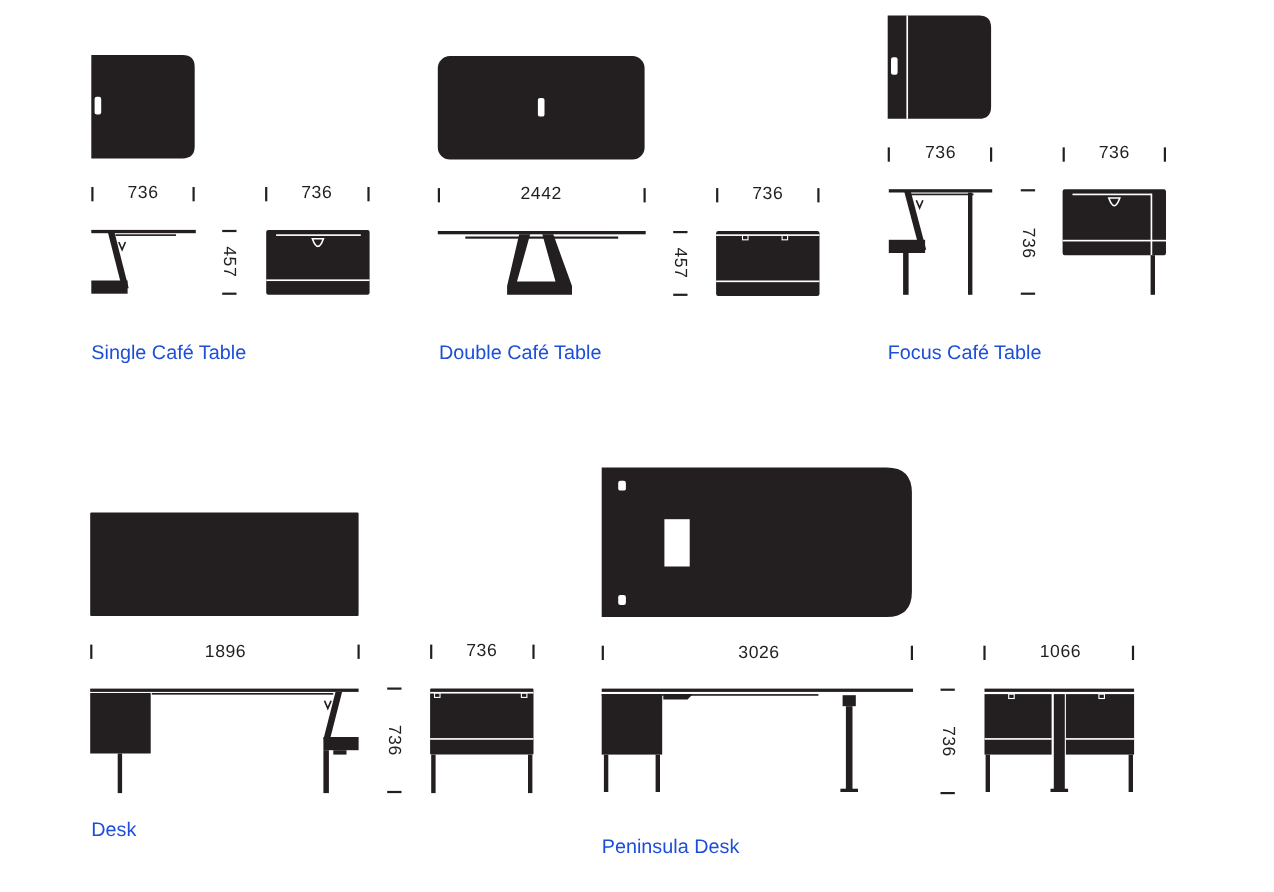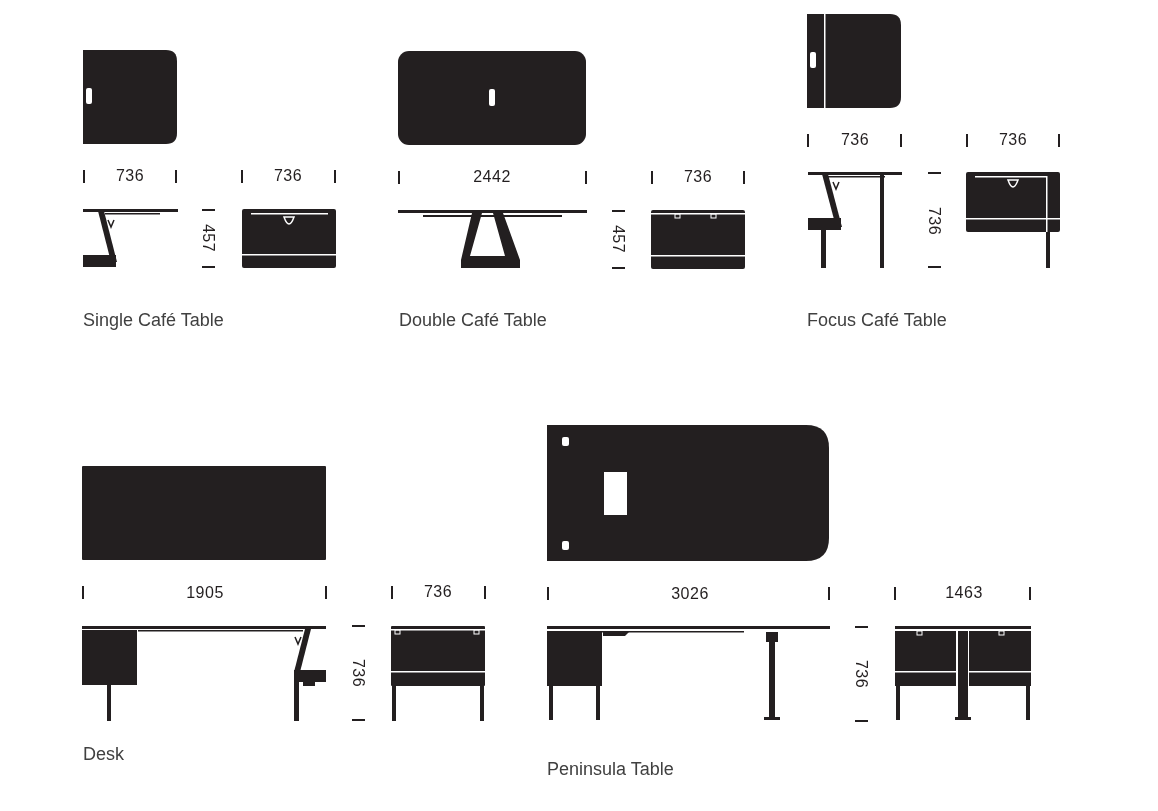--- a/index.html
+++ b/index.html
@@ -2,21 +2,21 @@
 <html><head>
 <meta charset="utf-8">
 <style>
   html, body { margin: 0; padding: 0; background: #ffffff; }
   body { width: 1158px; height: 811px; position: relative; overflow: hidden;
          font-family: "Liberation Sans", "DejaVu Sans", sans-serif; color: #231f20; }
   .dimtxt { position: absolute; font-size: 16px; color: #231f20; text-align: center; letter-spacing: 0.5px; }
   .vdim { position: absolute; font-size: 16px; color: #231f20; transform: rotate(90deg); transform-origin: center center; white-space: nowrap; letter-spacing: 0.5px; }
   .tick { position: absolute; background: #231f20; width: 2px; height: 13px; }
   .htick { position: absolute; background: #231f20; width: 13px; height: 2px; }
-  .label { position: absolute; font-size: 18px; color: #404040; white-space: nowrap; }
+  .label { position: absolute; font-size: 18px; color: #1d4ed8; white-space: nowrap; }
   svg { position: absolute; overflow: visible; }
 </style>
 </head>
 <body>
 
 <div>
   <svg style="left:0;top:0" width="1158" height="811">
     <path d="M83,50 H166 Q177,50 177,61 V133 Q177,144 166,144 H83 Z" fill="#231f20"></path>
     <rect x="86" y="88" width="6" height="16" rx="2" fill="#fff"></rect>
   </svg>
@@ -116,21 +116,21 @@
     <path d="M1008,180 Q1013,194 1018,180 Z" stroke="#fff" stroke-width="1.5" fill="none"></path>
   </svg>
   <div class="label" style="left:807px;top:310px">Focus Café Table</div>
 </div>
 
 <div>
   <svg style="left:0;top:0" width="1158" height="811">
     <rect x="82" y="466" width="244" height="94" rx="1" fill="#231f20"></rect>
   </svg>
   <div class="tick" style="left:82px;top:586px"></div>
-  <div class="dimtxt" style="left:175px;top:584px;width:60px">1905</div>
+  <div class="dimtxt" style="left:175px;top:584px;width:60px">1896</div>
   <div class="tick" style="left:325px;top:586px"></div>
 
   <div class="tick" style="left:391px;top:586px"></div>
   <div class="dimtxt" style="left:408px;top:583px;width:60px">736</div>
   <div class="tick" style="left:484px;top:586px"></div>
 
   <svg style="left:0;top:0" width="1158" height="811">
     <rect x="82" y="626" width="244" height="3" fill="#231f20"></rect>
     <rect x="138" y="630" width="165" height="1.5" fill="#231f20"></rect>
     <rect x="82" y="630" width="55" height="55" fill="#231f20"></rect>
@@ -162,21 +162,21 @@
     <path d="M547,425 H806 Q829,425 829,448 V538 Q829,561 806,561 H547 Z" fill="#231f20"></path>
     <rect x="562" y="437" width="7" height="9" rx="2" fill="#fff"></rect>
     <rect x="562" y="541" width="7" height="9" rx="2" fill="#fff"></rect>
     <rect x="604" y="472" width="23" height="43" fill="#fff"></rect>
   </svg>
   <div class="tick" style="left:547px;top:587px"></div>
   <div class="dimtxt" style="left:660px;top:585px;width:60px">3026</div>
   <div class="tick" style="left:828px;top:587px"></div>
 
   <div class="tick" style="left:894px;top:587px"></div>
-  <div class="dimtxt" style="left:934px;top:584px;width:60px">1463</div>
+  <div class="dimtxt" style="left:934px;top:584px;width:60px">1066</div>
   <div class="tick" style="left:1029px;top:587px"></div>
 
   <svg style="left:0;top:0" width="1158" height="811">
     <rect x="547" y="626" width="283" height="3" fill="#231f20"></rect>
     <rect x="547" y="631" width="197" height="1.5" fill="#231f20"></rect>
     <rect x="547" y="631" width="55" height="55" fill="#231f20"></rect>
     <polygon points="603,631 630,631 625,636 603,636" fill="#231f20"></polygon>
     <rect x="549" y="686" width="4" height="34" fill="#231f20"></rect>
     <rect x="596" y="686" width="4" height="34" fill="#231f20"></rect>
     <rect x="766" y="632" width="12" height="10" fill="#231f20"></rect>
@@ -193,14 +193,14 @@
     <rect x="969" y="631" width="62" height="55" fill="#231f20"></rect>
     <rect x="895" y="671" width="61" height="1.5" fill="#fff"></rect>
     <rect x="969" y="671" width="62" height="1.5" fill="#fff"></rect>
     <rect x="917" y="631" width="5" height="4" fill="none" stroke="#fff" stroke-width="1"></rect>
     <rect x="999" y="631" width="5" height="4" fill="none" stroke="#fff" stroke-width="1"></rect>
     <rect x="958" y="631" width="10" height="89" fill="#231f20"></rect>
     <rect x="955" y="717" width="16" height="3" fill="#231f20"></rect>
     <rect x="896" y="686" width="4" height="34" fill="#231f20"></rect>
     <rect x="1026" y="686" width="4" height="34" fill="#231f20"></rect>
   </svg>
-  <div class="label" style="left:547px;top:759px">Peninsula Table</div>
+  <div class="label" style="left:547px;top:759px">Peninsula Desk</div>
 </div>
 
 </body></html>

